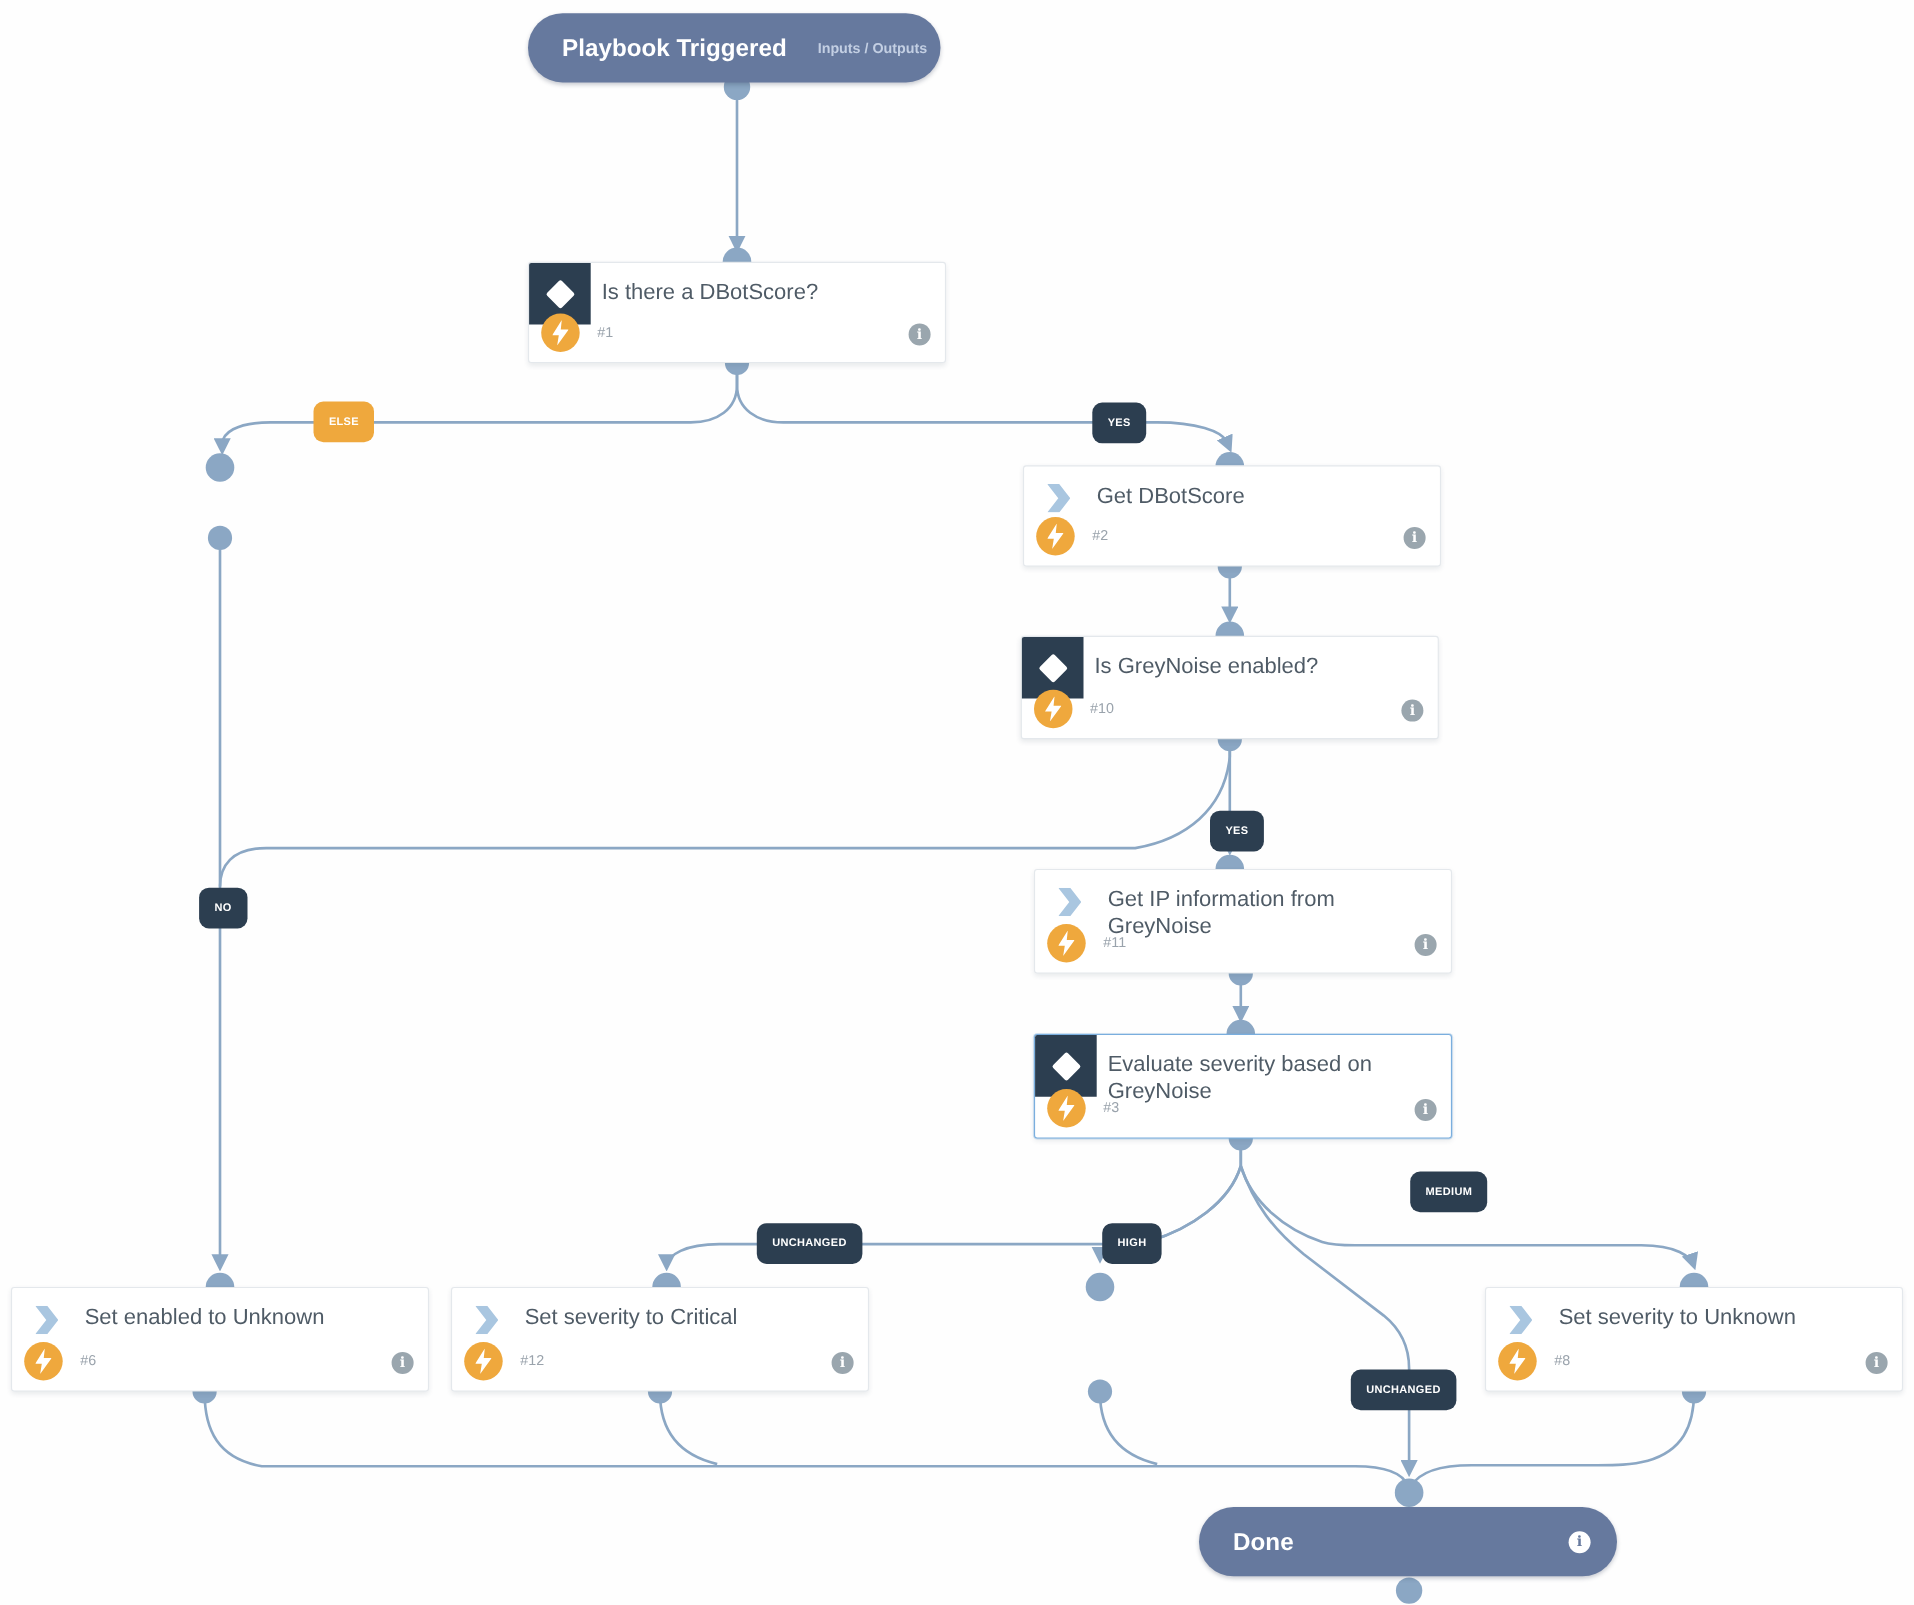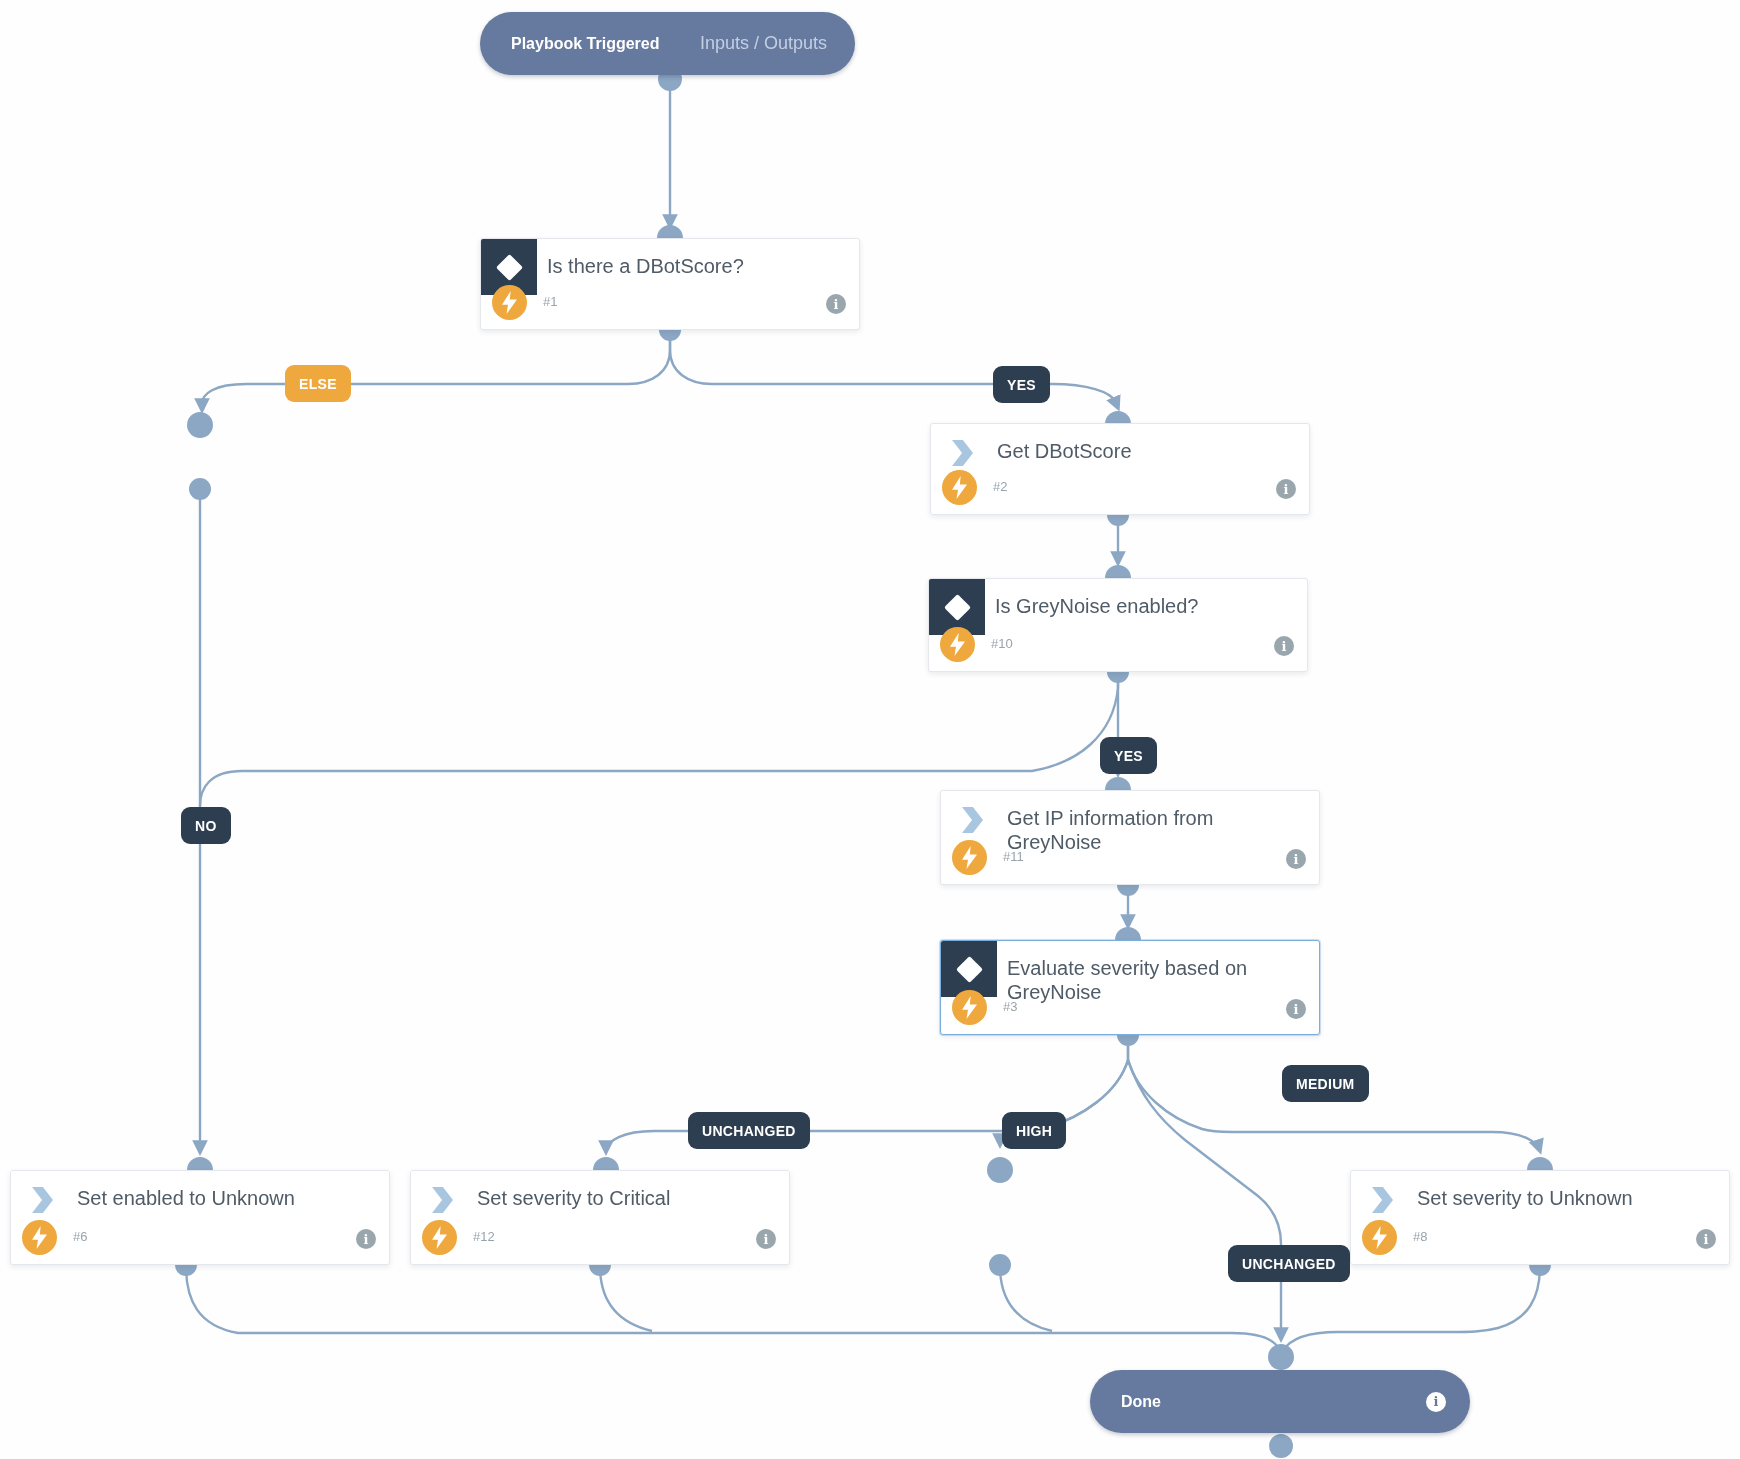--- a/index.html
+++ b/index.html
@@ -33,29 +33,29 @@
     clip-path:polygon(58% 0,0 60%,40% 60%,30% 100%,100% 37%,52% 37%)}
   .nid{position:absolute;left:62px;bottom:20px;font-size:13px;color:var(--idnum)}
   .info{position:absolute;right:13px;bottom:15px;width:20px;height:20px;border-radius:50%;
     background:var(--info);color:#fff;font-size:13px;font-weight:bold;
     font-family:"DejaVu Serif",serif;display:flex;align-items:center;justify-content:center}
   .info::after{content:"i"}
 
   .pill{position:absolute;z-index:2;width:375px;height:63px;background:var(--pill);
     border-radius:32px;box-shadow:0 2px 4px rgba(30,45,70,.25);
     display:flex;align-items:center}
-  .ptitle{color:#fff;font-size:16px;font-weight:bold;margin-left:31px;flex:1}
-  .pio{color:var(--piosub);font-size:18px;font-weight:normal;margin-right:28px}
+  .ptitle{color:#fff;font-size:22px;font-weight:bold;margin-left:31px;flex:1}
+  .pio{color:var(--piosub);font-size:13px;font-weight:bold;margin-right:12px}
   .pinfo{width:20px;height:20px;border-radius:50%;background:#fff;color:var(--pill);
     font-size:13px;font-weight:bold;font-family:"DejaVu Serif",serif;margin-right:24px;
     display:flex;align-items:center;justify-content:center}
   .pinfo::after{content:"i"}
 
   .elabel{position:absolute;z-index:3;height:37px;padding:10px 14px;background:var(--navy);
-    border-radius:9px;color:#fff;font-size:14px;font-weight:bold;letter-spacing:.3px;
+    border-radius:9px;color:#fff;font-size:10px;font-weight:bold;letter-spacing:.3px;
     display:flex;align-items:center;justify-content:center}
   .elabel.amber{background:var(--orange)}
 </style>
 </head>
 <body>
 
 <div id="canvas">
 
   <svg id="flow" width="1740" height="1459" viewBox="0 0 1740 1459">
     <defs>

